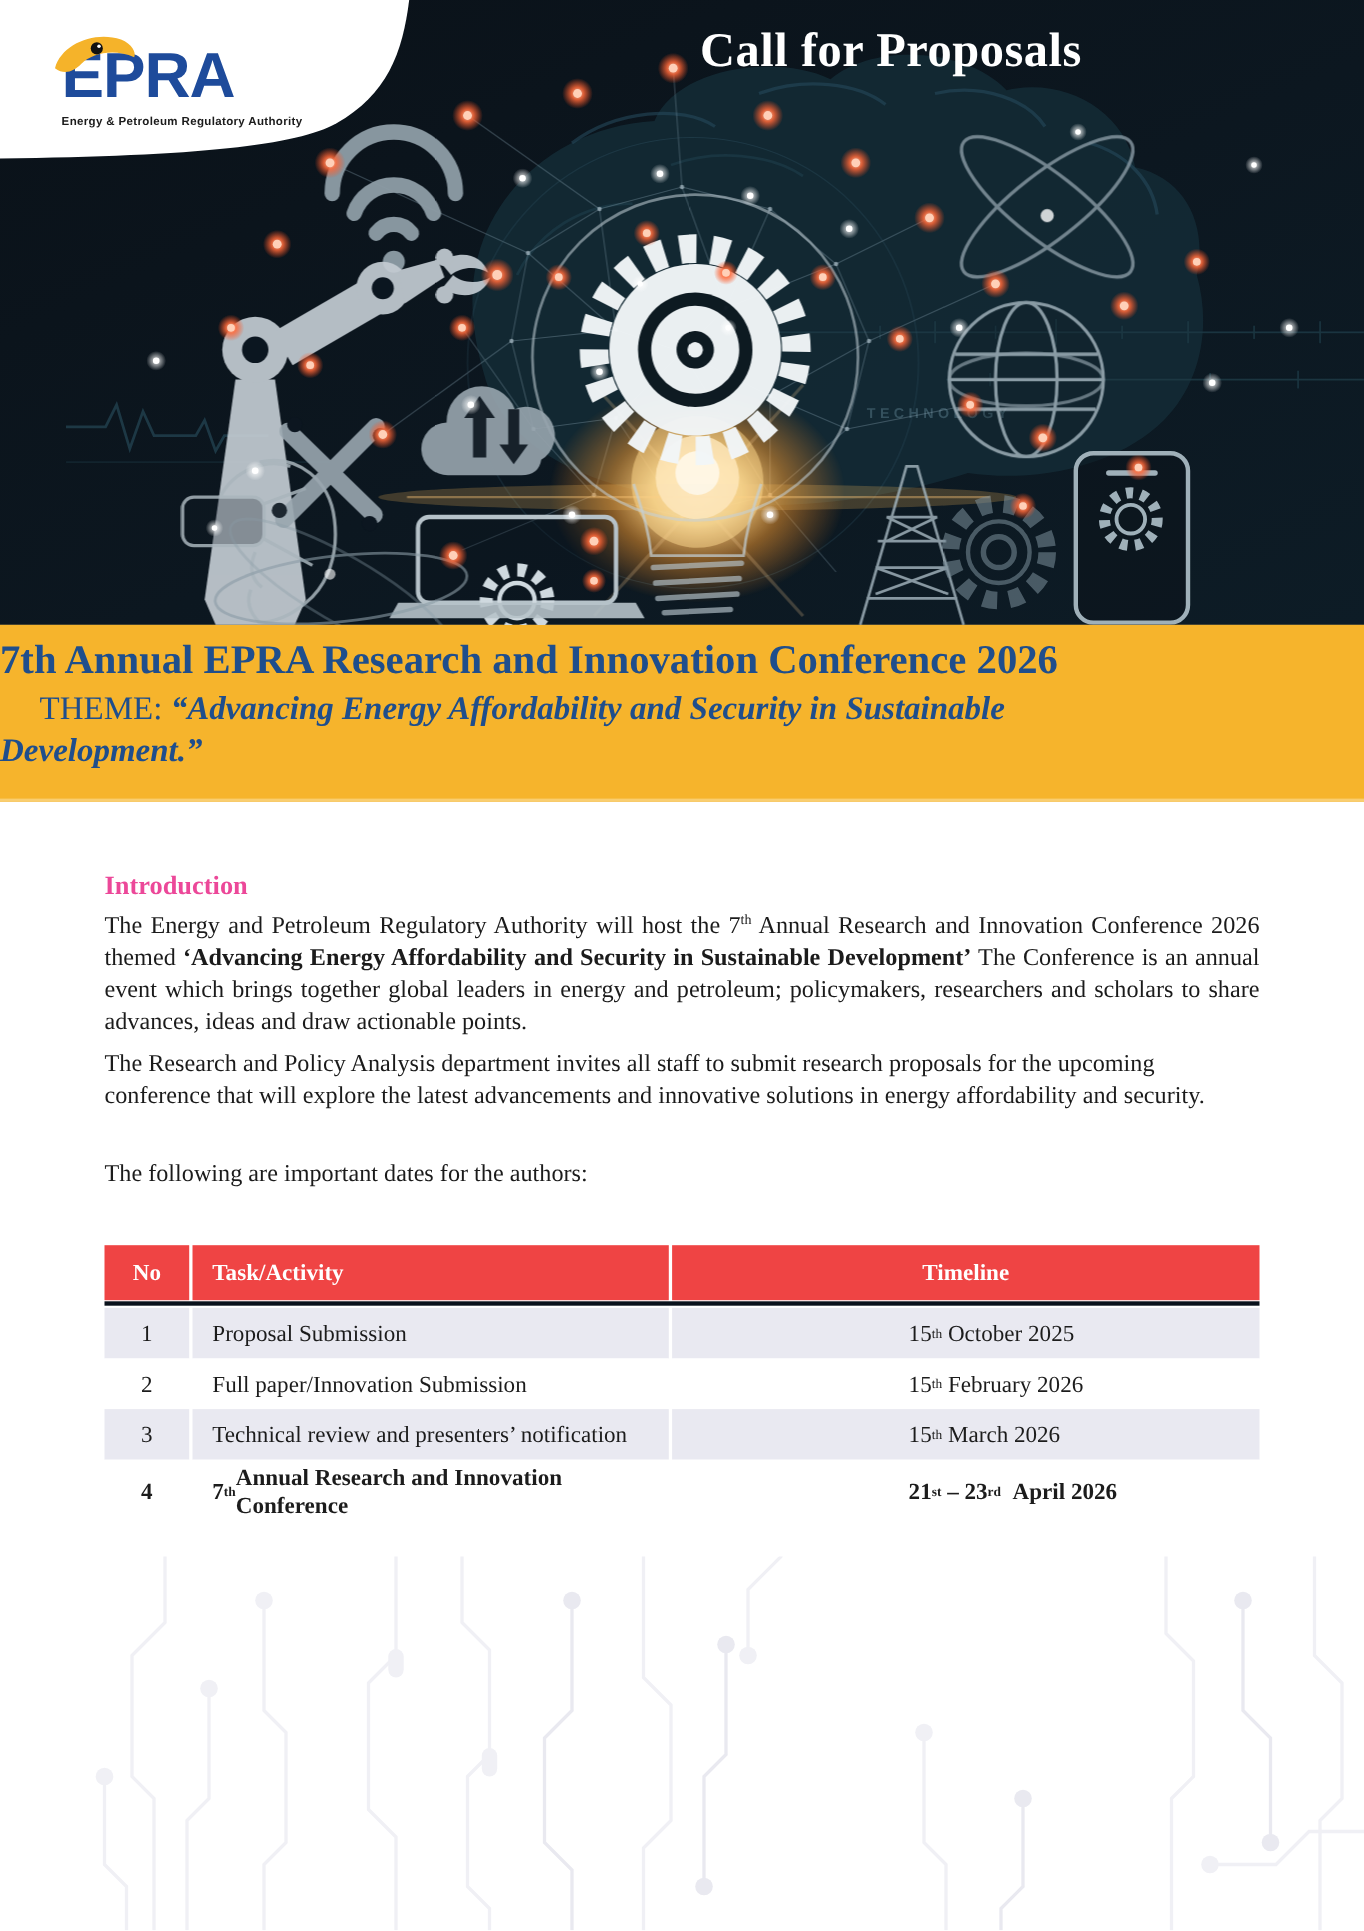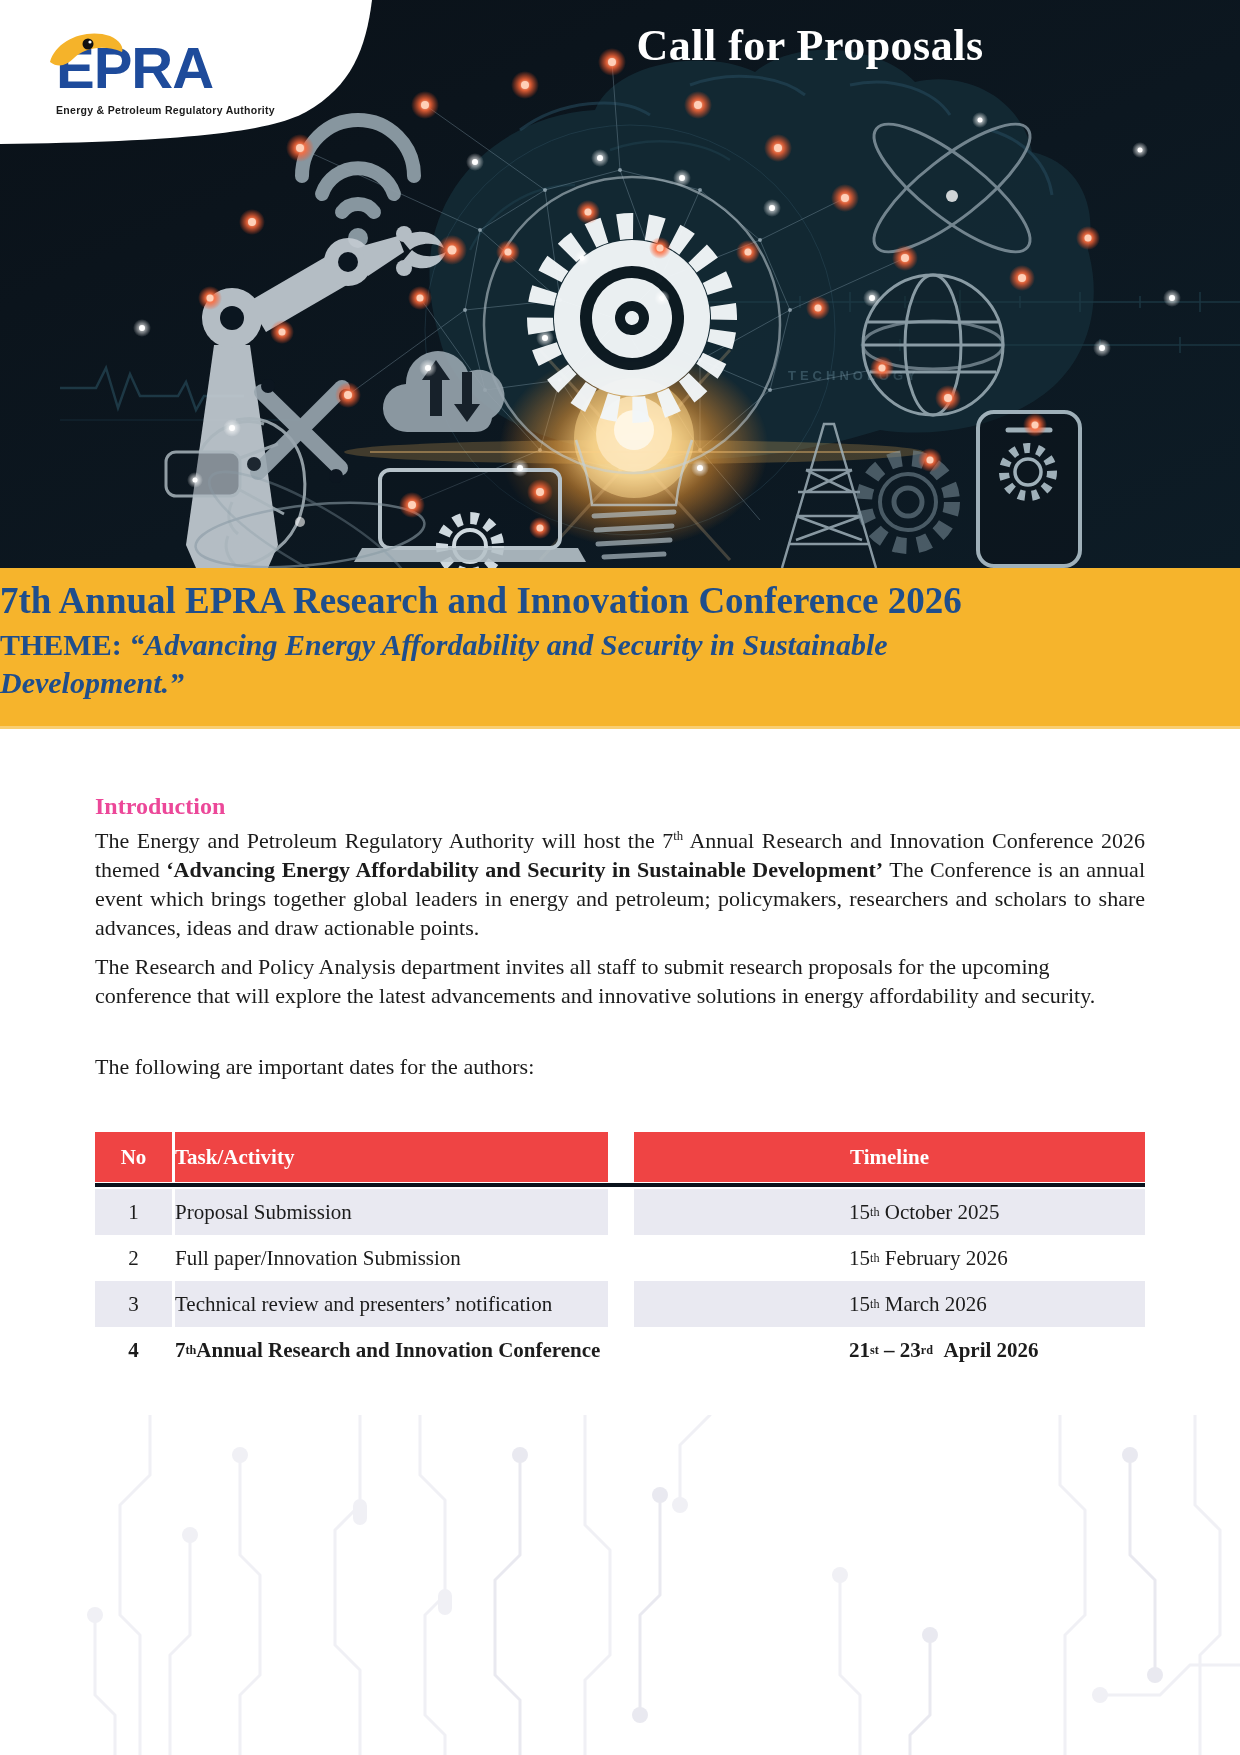--- a/index.html
+++ b/index.html
@@ -23,21 +23,21 @@
     text-align:left;
   }
   .banner-title{
     margin-top:11px;color:#1F4E8C;font-size:37px;font-weight:bold;
     font-family:"Liberation Serif", serif;
   }
   .banner-theme{
     margin-top:4px;color:#1F4E8C;font-size:30px;line-height:1.28;
     font-family:"Liberation Serif", serif;
   }
-  .theme-label{font-weight:bold;}
+  .theme-label{font-weight:normal;margin-left:36px;}
   .theme-quote{font-weight:bold;font-style:italic;}
   .theme-line2{display:block;font-weight:bold;font-style:italic;}
 
   
   .content{position:absolute;top:729px;left:95px;width:1050px;z-index:2;}
   .intro-heading{
     margin:64px 0 6px 0;color:#ec4899;font-size:24px;font-weight:bold;
   }
   .para{font-size:22px;line-height:29px;color:#1b1b1b;margin:0 0 10px 0;}
   .justified{text-align:justify;}
@@ -49,22 +49,22 @@
   .timeline-table{margin-top:52px;width:1050px;}
   .trow{display:grid;grid-template-columns:77px 433px auto;column-gap:3px;}
   .thead .cell{
     background:#ef4444;color:#ffffff;font-weight:bold;min-height:50px;
   }
   .cell{
     display:flex;align-items:center;font-size:21px;color:#1c1c1c;
     min-height:46px;box-sizing:border-box;
   }
   .cell.no{justify-content:center;}
-  .cell.task{}
-  .cell.time{padding-left:215px;white-space:pre-wrap;margin-left:23px;}
+  .cell.task{padding-left:18px;}
+  .cell.time{padding-left:215px;white-space:pre-wrap;}
   .thead .cell.time{padding-left:0;justify-content:center;}
   .header-rule{height:4px;background:#0A121C;margin:1px 0 2px 0;}
   .row-alt .cell{background:#E9E9F1;}
   .row-plain .cell{background:#ffffff;}
   .row-bold .cell{font-weight:bold;}
   .trow .cell{padding-top:4px;padding-bottom:4px;}
 
   
   .circuit{position:absolute;left:0;bottom:0;z-index:0;}
 </style>

